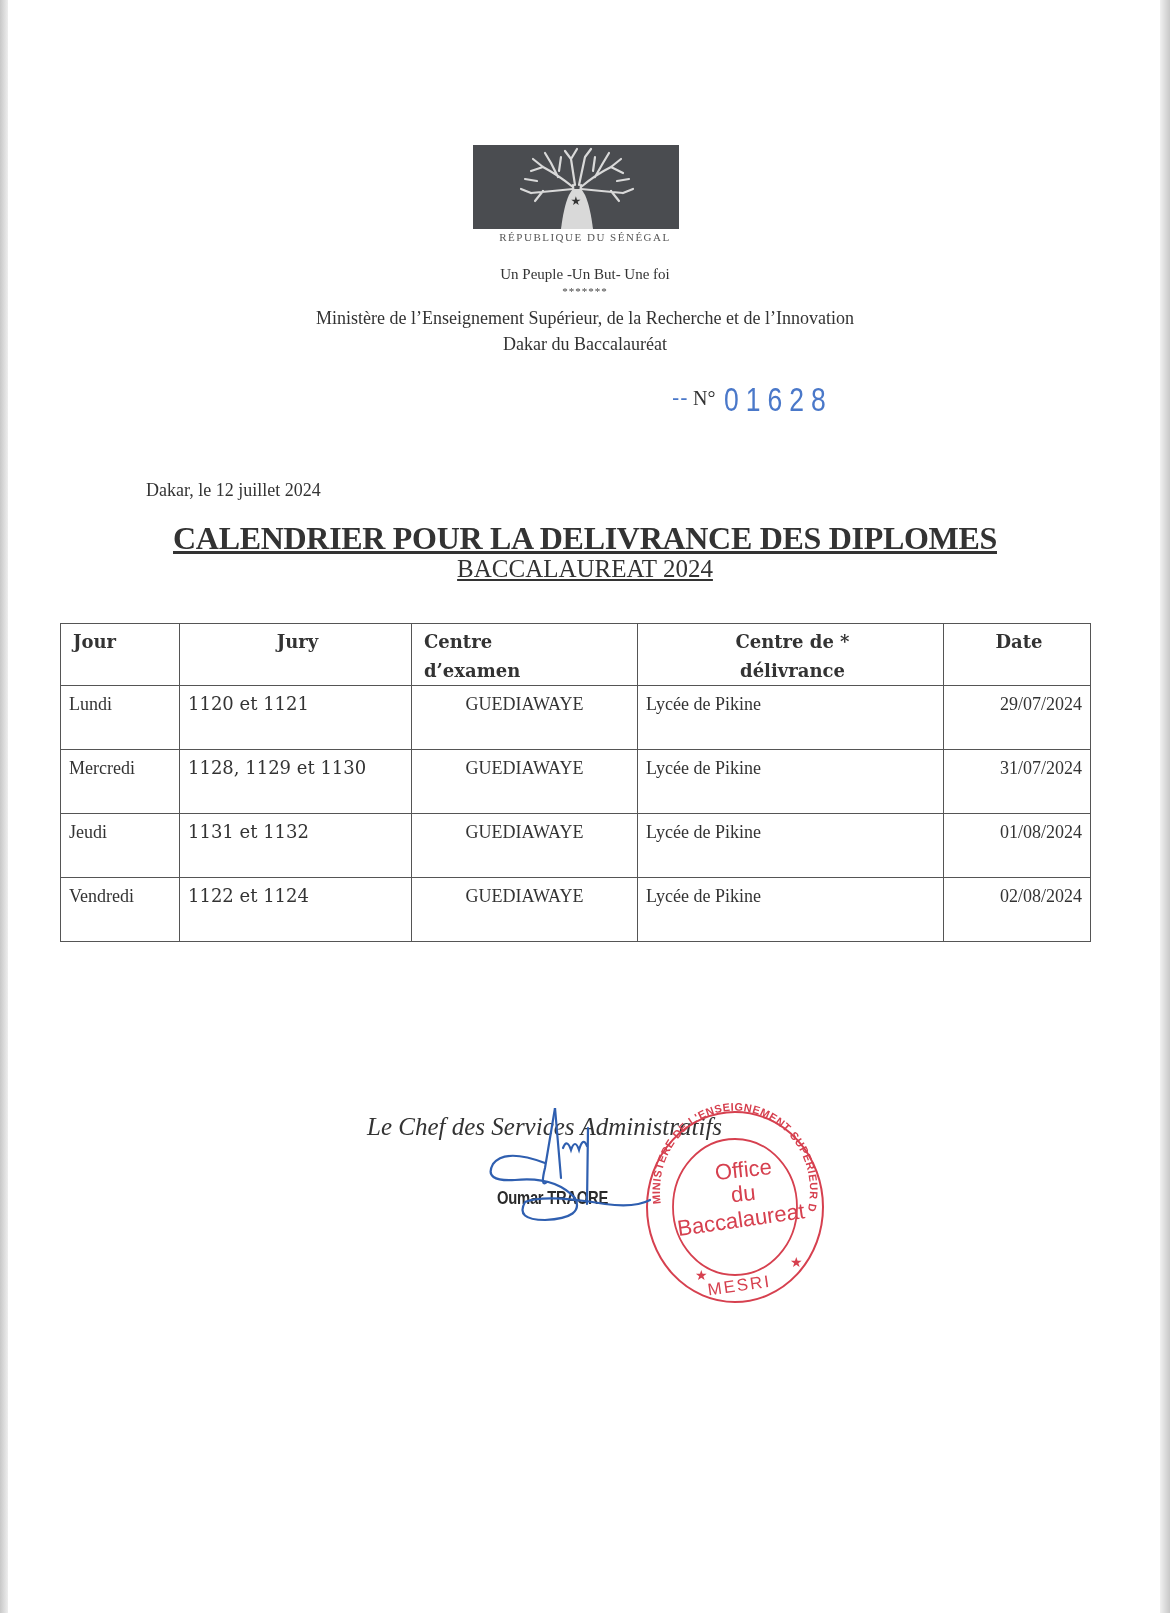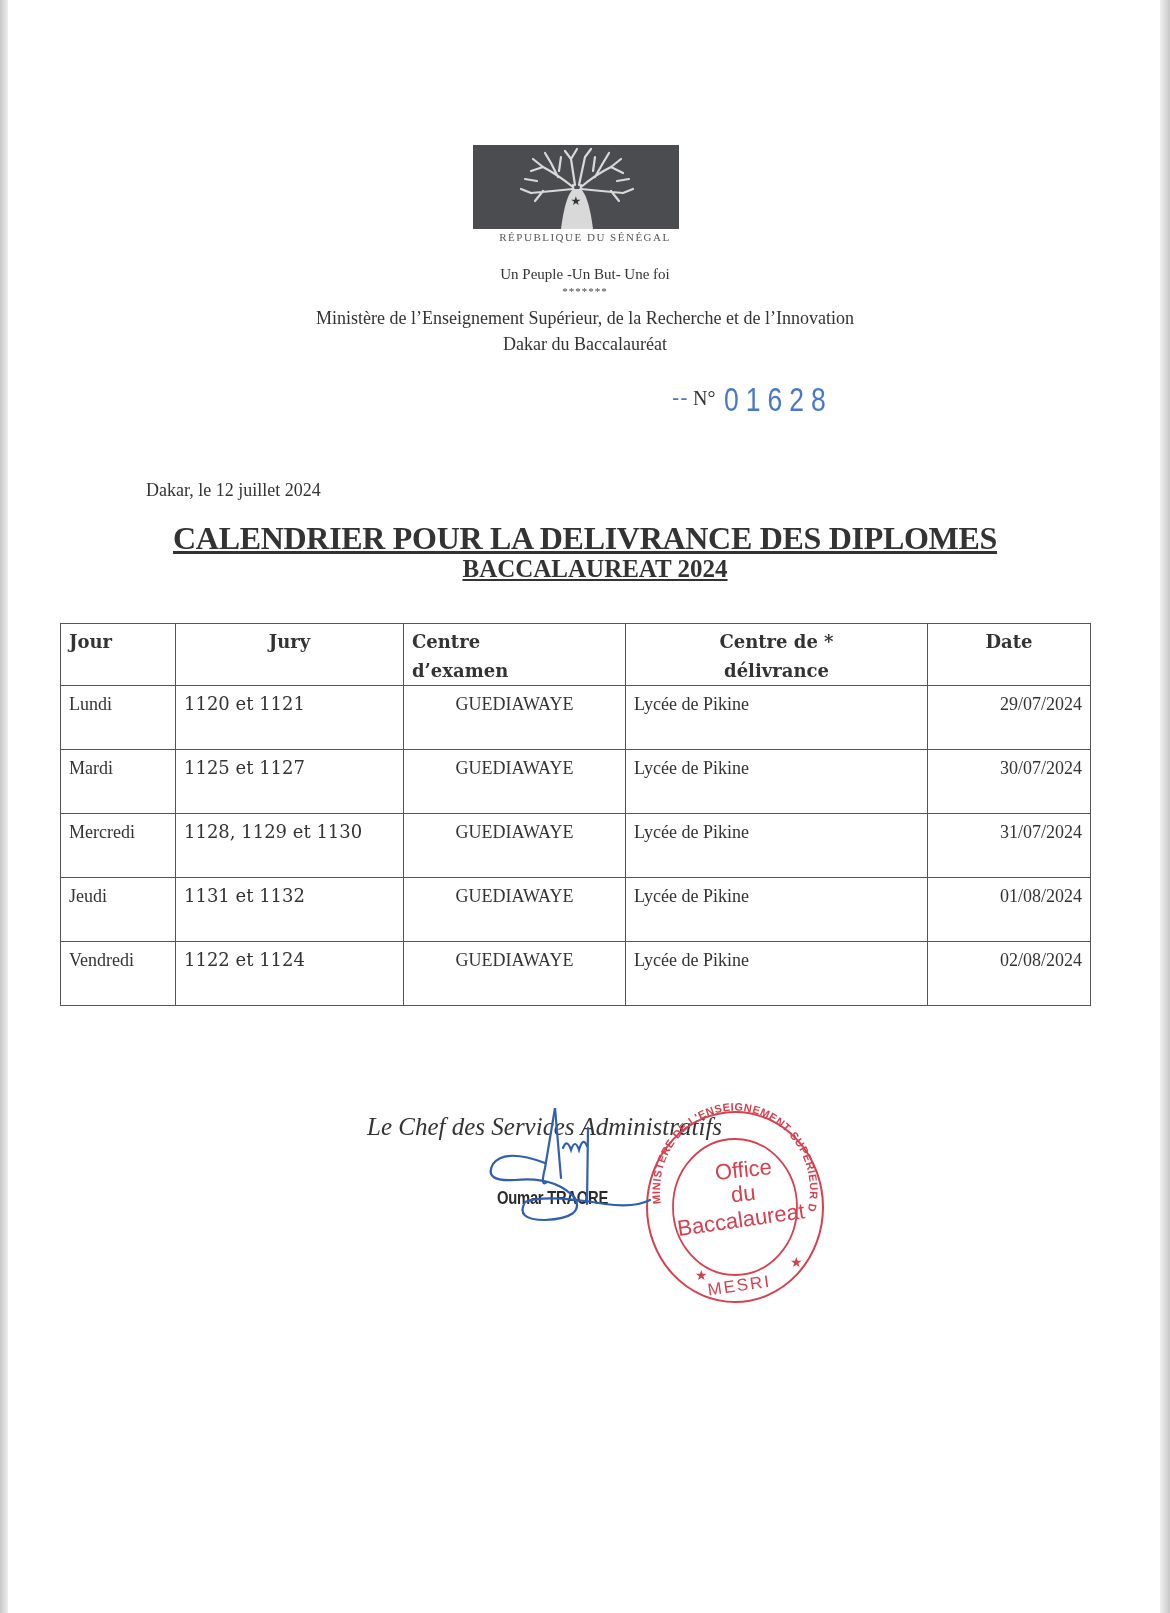--- a/index.html
+++ b/index.html
@@ -28,27 +28,27 @@
 
     .number-stamp { left: 672px; top: 380px; color: #4a78c9; font-family: "Liberation Sans", sans-serif; }
     .number-stamp .dash { font-size: 22px; letter-spacing: 1px; vertical-align: 6px; }
     .number-stamp .no { font-family: "Liberation Serif", serif; font-size: 20px; color: #333; vertical-align: 6px; margin-right: 4px; }
     .number-stamp .digits { font-size: 34px; letter-spacing: 9px; font-weight: 300; transform: scaleX(0.78); display: inline-block; transform-origin: left center; }
 
     .date-line { left: 146px; top: 440px; font-size: 18px; color: #333; margin-top: 40px; }
 
     .title1 { left: 150px; top: 520px; width: 870px; font-size: 32px; font-weight: bold; text-decoration: underline; color: #333;
       font-family: "Liberation Serif", serif; letter-spacing: -0.3px; }
-    .title2 { left: 160px; top: 555px; width: 870px; font-size: 25px; font-weight: bold; text-decoration: underline; color: #333; }
+    .title2 { left: 150px; top: 555px; width: 870px; font-size: 25px; font-weight: normal; text-decoration: underline; color: #333; }
 
     
     table.schedule { position: absolute; left: 60px; top: 623px; width: 1031px; border-collapse: collapse;
       font-family: "DejaVu Serif", "Liberation Serif", serif; color: #333; }
     table.schedule td, table.schedule th { border: 1px solid #555; vertical-align: top; padding: 3px 8px 0 8px; }
-    table.schedule th { font-weight: bold; font-size: 18px; height: 57px; line-height: 29px; }
+    table.schedule th { font-weight: bold; font-size: 18px; height: 57px; line-height: 29px; padding-left: 12px; }
     table.schedule td { font-size: 18px; height: 58px; line-height: 26px; padding-top: 5px; }
     th.c-jour { text-align: left; width: 98px; }
     th.c-jury { text-align: center; width: 211px; }
     th.c-exam { text-align: left; width: 205px; }
     th.c-deliv { text-align: center; width: 285px; }
     th.c-date { text-align: center; }
     td.jour { text-align: left; font-family: "Liberation Serif", serif; font-size: 20px; }
     td.jury { text-align: left; font-size: 17px; }
     td.exam { text-align: center; font-family: "Liberation Serif", serif; font-size: 20px; }
     td.deliv { text-align: left; font-family: "Liberation Serif", serif; font-size: 20px; }
@@ -113,27 +113,20 @@
   </thead>
   <tbody>
     <tr>
       <td class="jour">Lundi</td>
       <td class="jury">1120 et 1121</td>
       <td class="exam">GUEDIAWAYE</td>
       <td class="deliv">Lycée de Pikine</td>
       <td class="date">29/07/2024</td>
     </tr>
     <tr>
-      <td class="jour">Mardi</td>
-      <td class="jury">1125 et 1127</td>
-      <td class="exam">GUEDIAWAYE</td>
-      <td class="deliv">Lycée de Pikine</td>
-      <td class="date">30/07/2024</td>
-    </tr>
-    <tr>
       <td class="jour">Mercredi</td>
       <td class="jury">1128, 1129 et 1130</td>
       <td class="exam">GUEDIAWAYE</td>
       <td class="deliv">Lycée de Pikine</td>
       <td class="date">31/07/2024</td>
     </tr>
     <tr>
       <td class="jour">Jeudi</td>
       <td class="jury">1131 et 1132</td>
       <td class="exam">GUEDIAWAYE</td>

